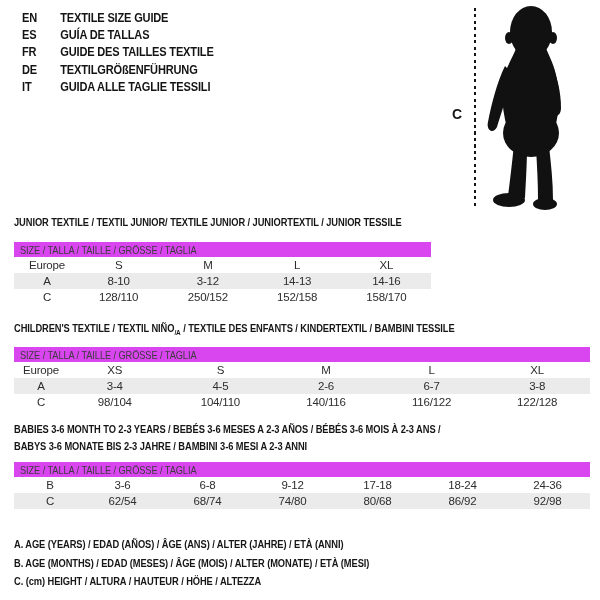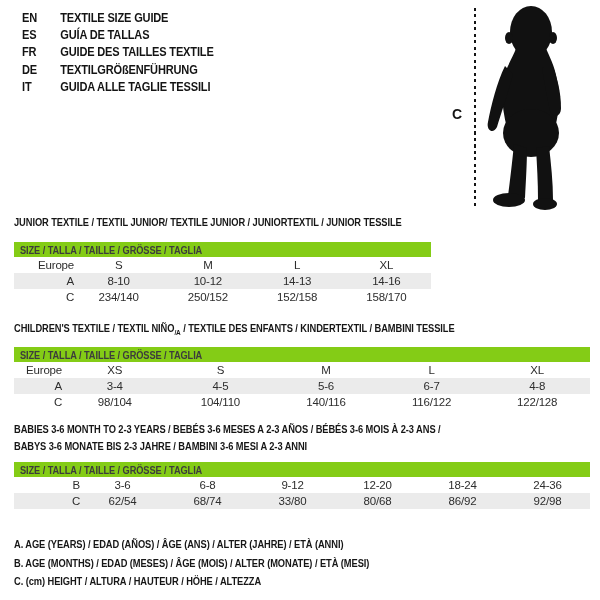--- a/index.html
+++ b/index.html
@@ -40,31 +40,31 @@
     font-size: 11.5px; font-weight: 700; letter-spacing: -0.1px;
     color: #161616; white-space: nowrap;
     transform: scaleX(0.81); transform-origin: 0 0;
     line-height: 16.5px;
   }
   .sec-title sub { font-size: 8px; }
 
   
   .size-table { position: absolute; left: 14px; }
   .size-table .bar {
-    height: 15px; background: #84cc16;
+    height: 15px; background: #d946ef;
     display: flex; align-items: center;
-    font-size: 11px; font-weight: 700; color: #3c3c3c;
+    font-size: 11px; font-weight: 400; color: #3c3c3c;
     padding-left: 6px; box-sizing: border-box;
   }
   .size-table .bar span { transform: scaleX(0.84); transform-origin: 0 50%; white-space: nowrap; letter-spacing: -0.1px; }
   .trow {
     display: grid; height: 16px; align-items: center;
     font-size: 11.5px; color: #2d2d2d; letter-spacing: -0.2px;
   }
-  .trow .lbl { padding-left: 6px; text-align: right; }
+  .trow .lbl { padding-left: 6px; text-align: center; }
   .trow .c { text-align: center; }
   .trow.alt { background: #ebebeb; }
   .cols-t1 { grid-template-columns: 60px repeat(4, 1fr); }
   .cols-t2 { grid-template-columns: 48px repeat(5, 1fr); }
   .cols-t3 { grid-template-columns: 66px repeat(6, 1fr); }
   .w-junior { width: 417px; }
   .w-full { width: 576px; }
 
   
   .footnotes {
@@ -137,27 +137,27 @@
   <div class="trow cols-t1">
     <div class="lbl">Europe</div>
     <div class="c">S</div>
     <div class="c">M</div>
     <div class="c">L</div>
     <div class="c">XL</div>
   </div>
   <div class="trow cols-t1 alt">
     <div class="lbl">A</div>
     <div class="c">8-10</div>
-    <div class="c">10-12</div>
+    <div class="c">3-12</div>
     <div class="c">14-13</div>
     <div class="c">14-16</div>
   </div>
   <div class="trow cols-t1">
     <div class="lbl">C</div>
-    <div class="c">234/140</div>
+    <div class="c">128/110</div>
     <div class="c">250/152</div>
     <div class="c">152/158</div>
     <div class="c">158/170</div>
   </div>
 </div>
 
 <div class="sec-title" style="top:320px;"><span>CHILDREN'S TEXTILE / TEXTIL NIÑO</span><sub>/A</sub><span> / TEXTILE DES ENFANTS / KINDERTEXTIL / BAMBINI TESSILE</span></div>
 
 <div class="size-table w-full" style="top:347px;">
   <div class="bar">
@@ -168,23 +168,23 @@
     <div class="c">XS</div>
     <div class="c">S</div>
     <div class="c">M</div>
     <div class="c">L</div>
     <div class="c">XL</div>
   </div>
   <div class="trow cols-t2 alt">
     <div class="lbl">A</div>
     <div class="c">3-4</div>
     <div class="c">4-5</div>
-    <div class="c">5-6</div>
+    <div class="c">2-6</div>
     <div class="c">6-7</div>
-    <div class="c">4-8</div>
+    <div class="c">3-8</div>
   </div>
   <div class="trow cols-t2">
     <div class="lbl">C</div>
     <div class="c">98/104</div>
     <div class="c">104/110</div>
     <div class="c">140/116</div>
     <div class="c">116/122</div>
     <div class="c">122/128</div>
   </div>
 </div>
@@ -196,29 +196,29 @@
 
 <div class="size-table w-full" style="top:462px;">
   <div class="bar">
     <span>SIZE / TALLA / TAILLE / GRÖSSE / TAGLIA</span>
   </div>
   <div class="trow cols-t3">
     <div class="lbl">B</div>
     <div class="c">3-6</div>
     <div class="c">6-8</div>
     <div class="c">9-12</div>
-    <div class="c">12-20</div>
+    <div class="c">17-18</div>
     <div class="c">18-24</div>
     <div class="c">24-36</div>
   </div>
   <div class="trow cols-t3 alt">
     <div class="lbl">C</div>
     <div class="c">62/54</div>
     <div class="c">68/74</div>
-    <div class="c">33/80</div>
+    <div class="c">74/80</div>
     <div class="c">80/68</div>
     <div class="c">86/92</div>
     <div class="c">92/98</div>
   </div>
 </div>
 
 <div class="footnotes">
   <div>A. AGE (YEARS) / EDAD (AÑOS) / ÂGE (ANS) / ALTER (JAHRE) / ETÀ (ANNI)</div>
   <div>B. AGE (MONTHS) / EDAD (MESES) / ÂGE (MOIS) / ALTER (MONATE) / ETÀ (MESI)</div>
   <div>C. (cm) HEIGHT / ALTURA / HAUTEUR / HÖHE / ALTEZZA</div>

